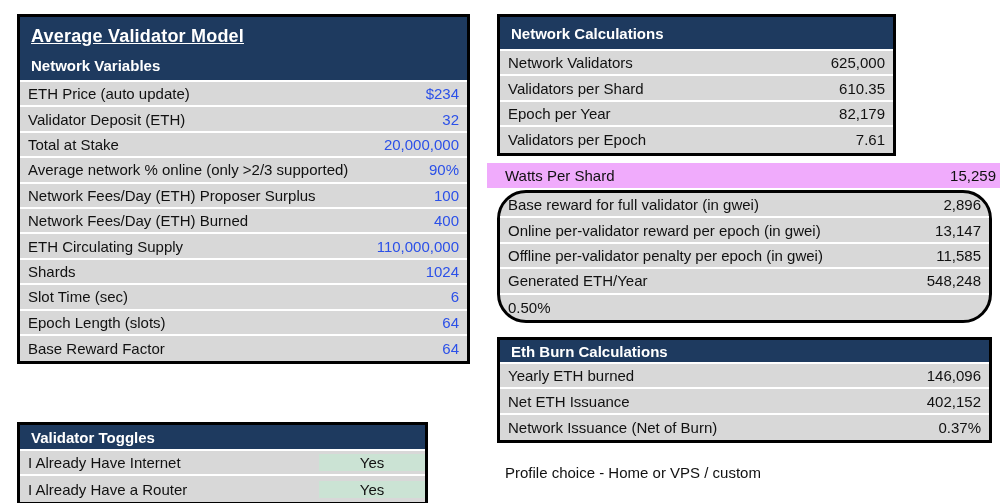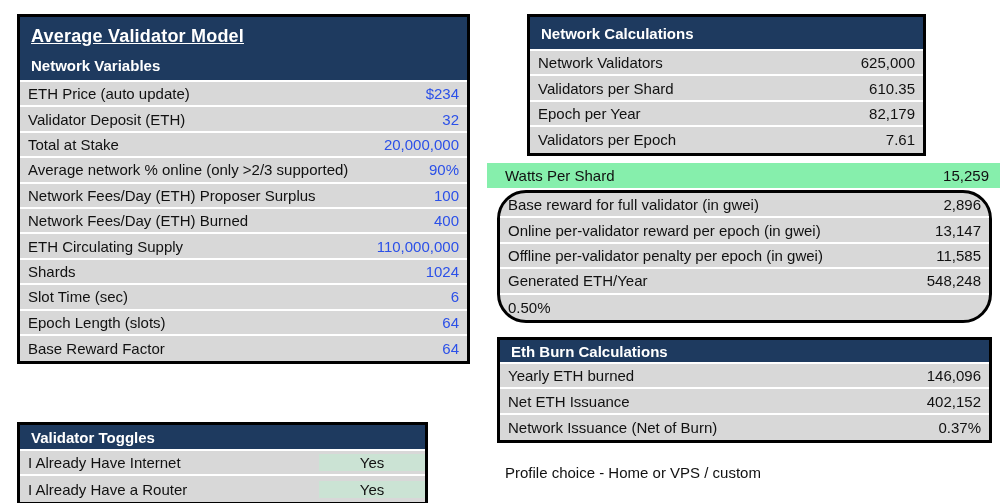--- a/index.html
+++ b/index.html
@@ -6,21 +6,21 @@
   body { font-family:"Liberation Sans", sans-serif; background:#ffffff; }
   .canvas { position:relative; width:1000px; height:503px; background:#ffffff; overflow:hidden; }
 
   .panel { position:absolute; border:3px solid #000000; background:#d8d8d8; }
 
   
   .panel-left  { left:17px;  top:14px;  width:453px; }
   .panel-toggles { left:17px; top:422px; width:411px; }
 
   
-  .panel-netcalc { left:527px; top:14px;  width:399px; }
+  .panel-netcalc { left:497px; top:14px;  width:399px; }
   .panel-netcalc2 { left:497px; top:190px; width:495px;border-radius:29px; }
   .panel-burn    { left:497px; top:337px; width:495px; }
 
   .navy-block {
     background:#1e3a5f; color:#ffffff;
     padding:9px 10px 6px 11px;
     height:65px; display:flex; flex-direction:column; justify-content:space-between;
     border-bottom:2px solid #ffffff;
   }
   .sheet-title { font-size:18px; font-weight:bold; text-decoration:underline; letter-spacing:0.2px; }
@@ -54,22 +54,22 @@
   .trow:last-child { border-bottom:none; }
   .trow .lbl { display:flex; align-items:center; padding-left:8px; }
   .toggle-cell {
     width:106px; background:#cbe3d4;
     display:flex; align-items:center; justify-content:center;
   }
 
   
   .watts-row {
     position:absolute; left:487px; top:163px; width:513px; height:25px;
-    background:#86efac; display:flex; align-items:center;
-    padding:0 11px 0 18px; font-size:15px; color:#111111;
+    background:#f0abfc; display:flex; align-items:center;
+    padding:0 4px 0 18px; font-size:15px; color:#111111;
   }
 
   .footer-note {
     position:absolute; left:505px; top:464px;
     font-size:15px; color:#111111; white-space:nowrap;
   }
 </style>
 </head>
 <body>
 

